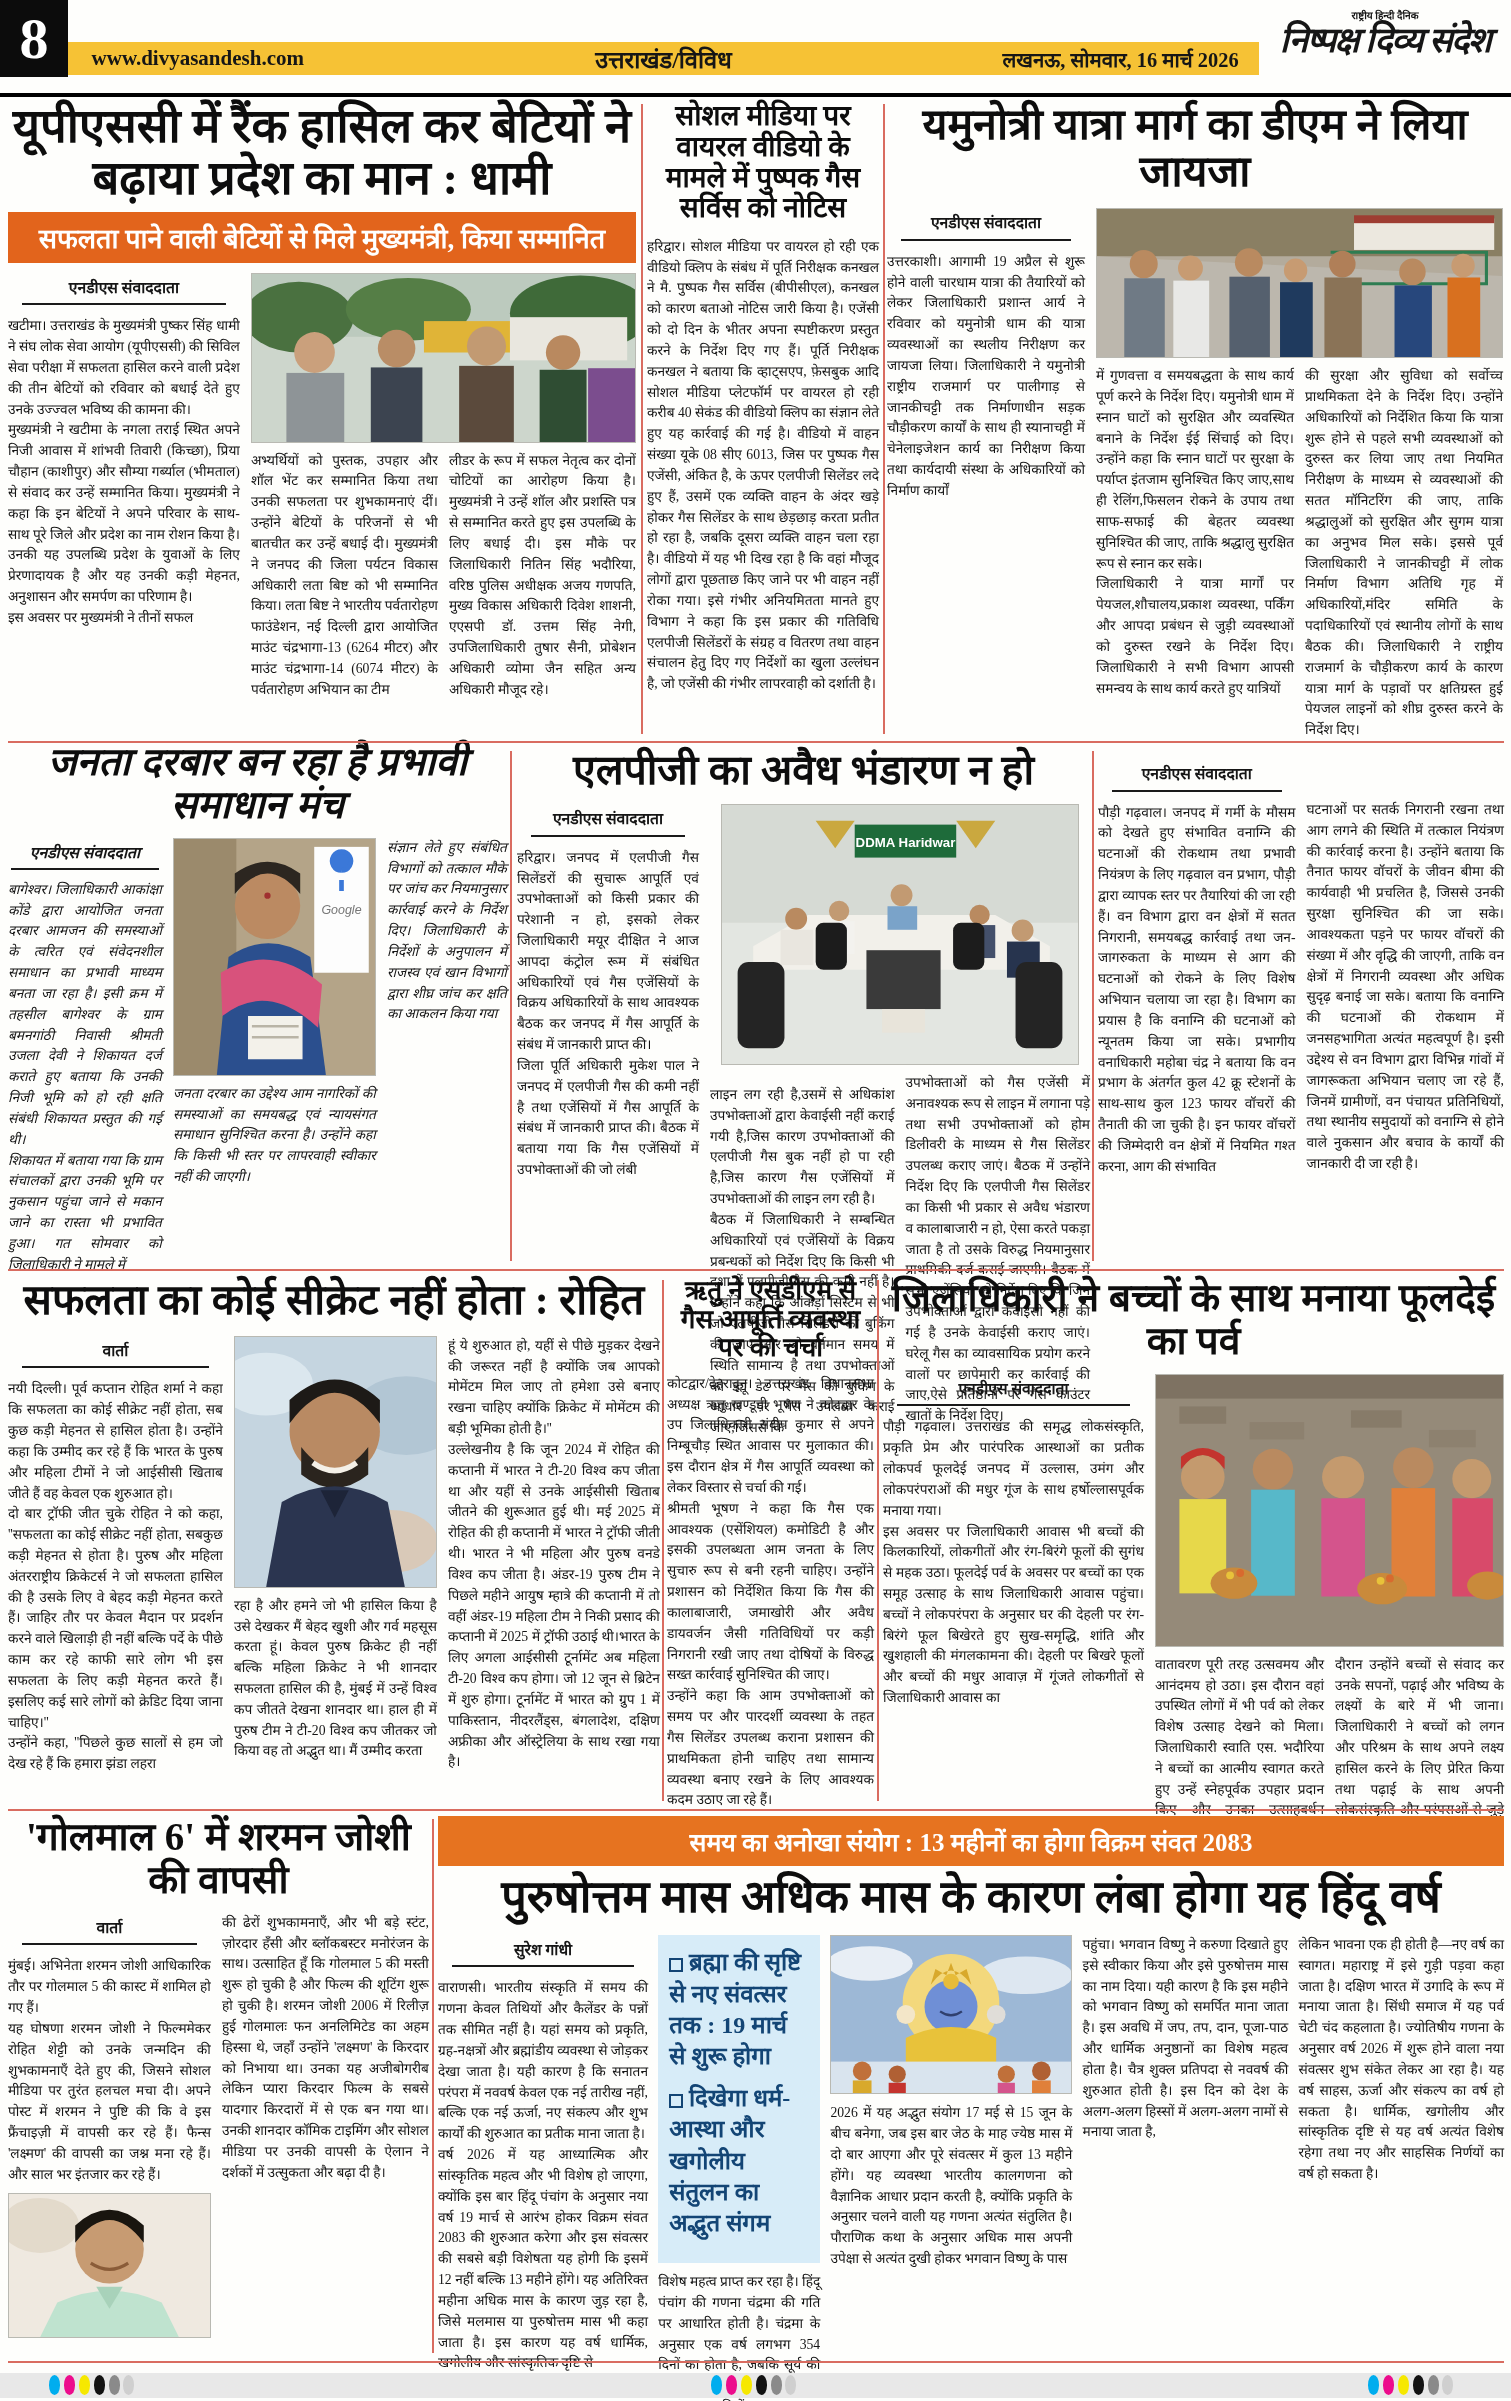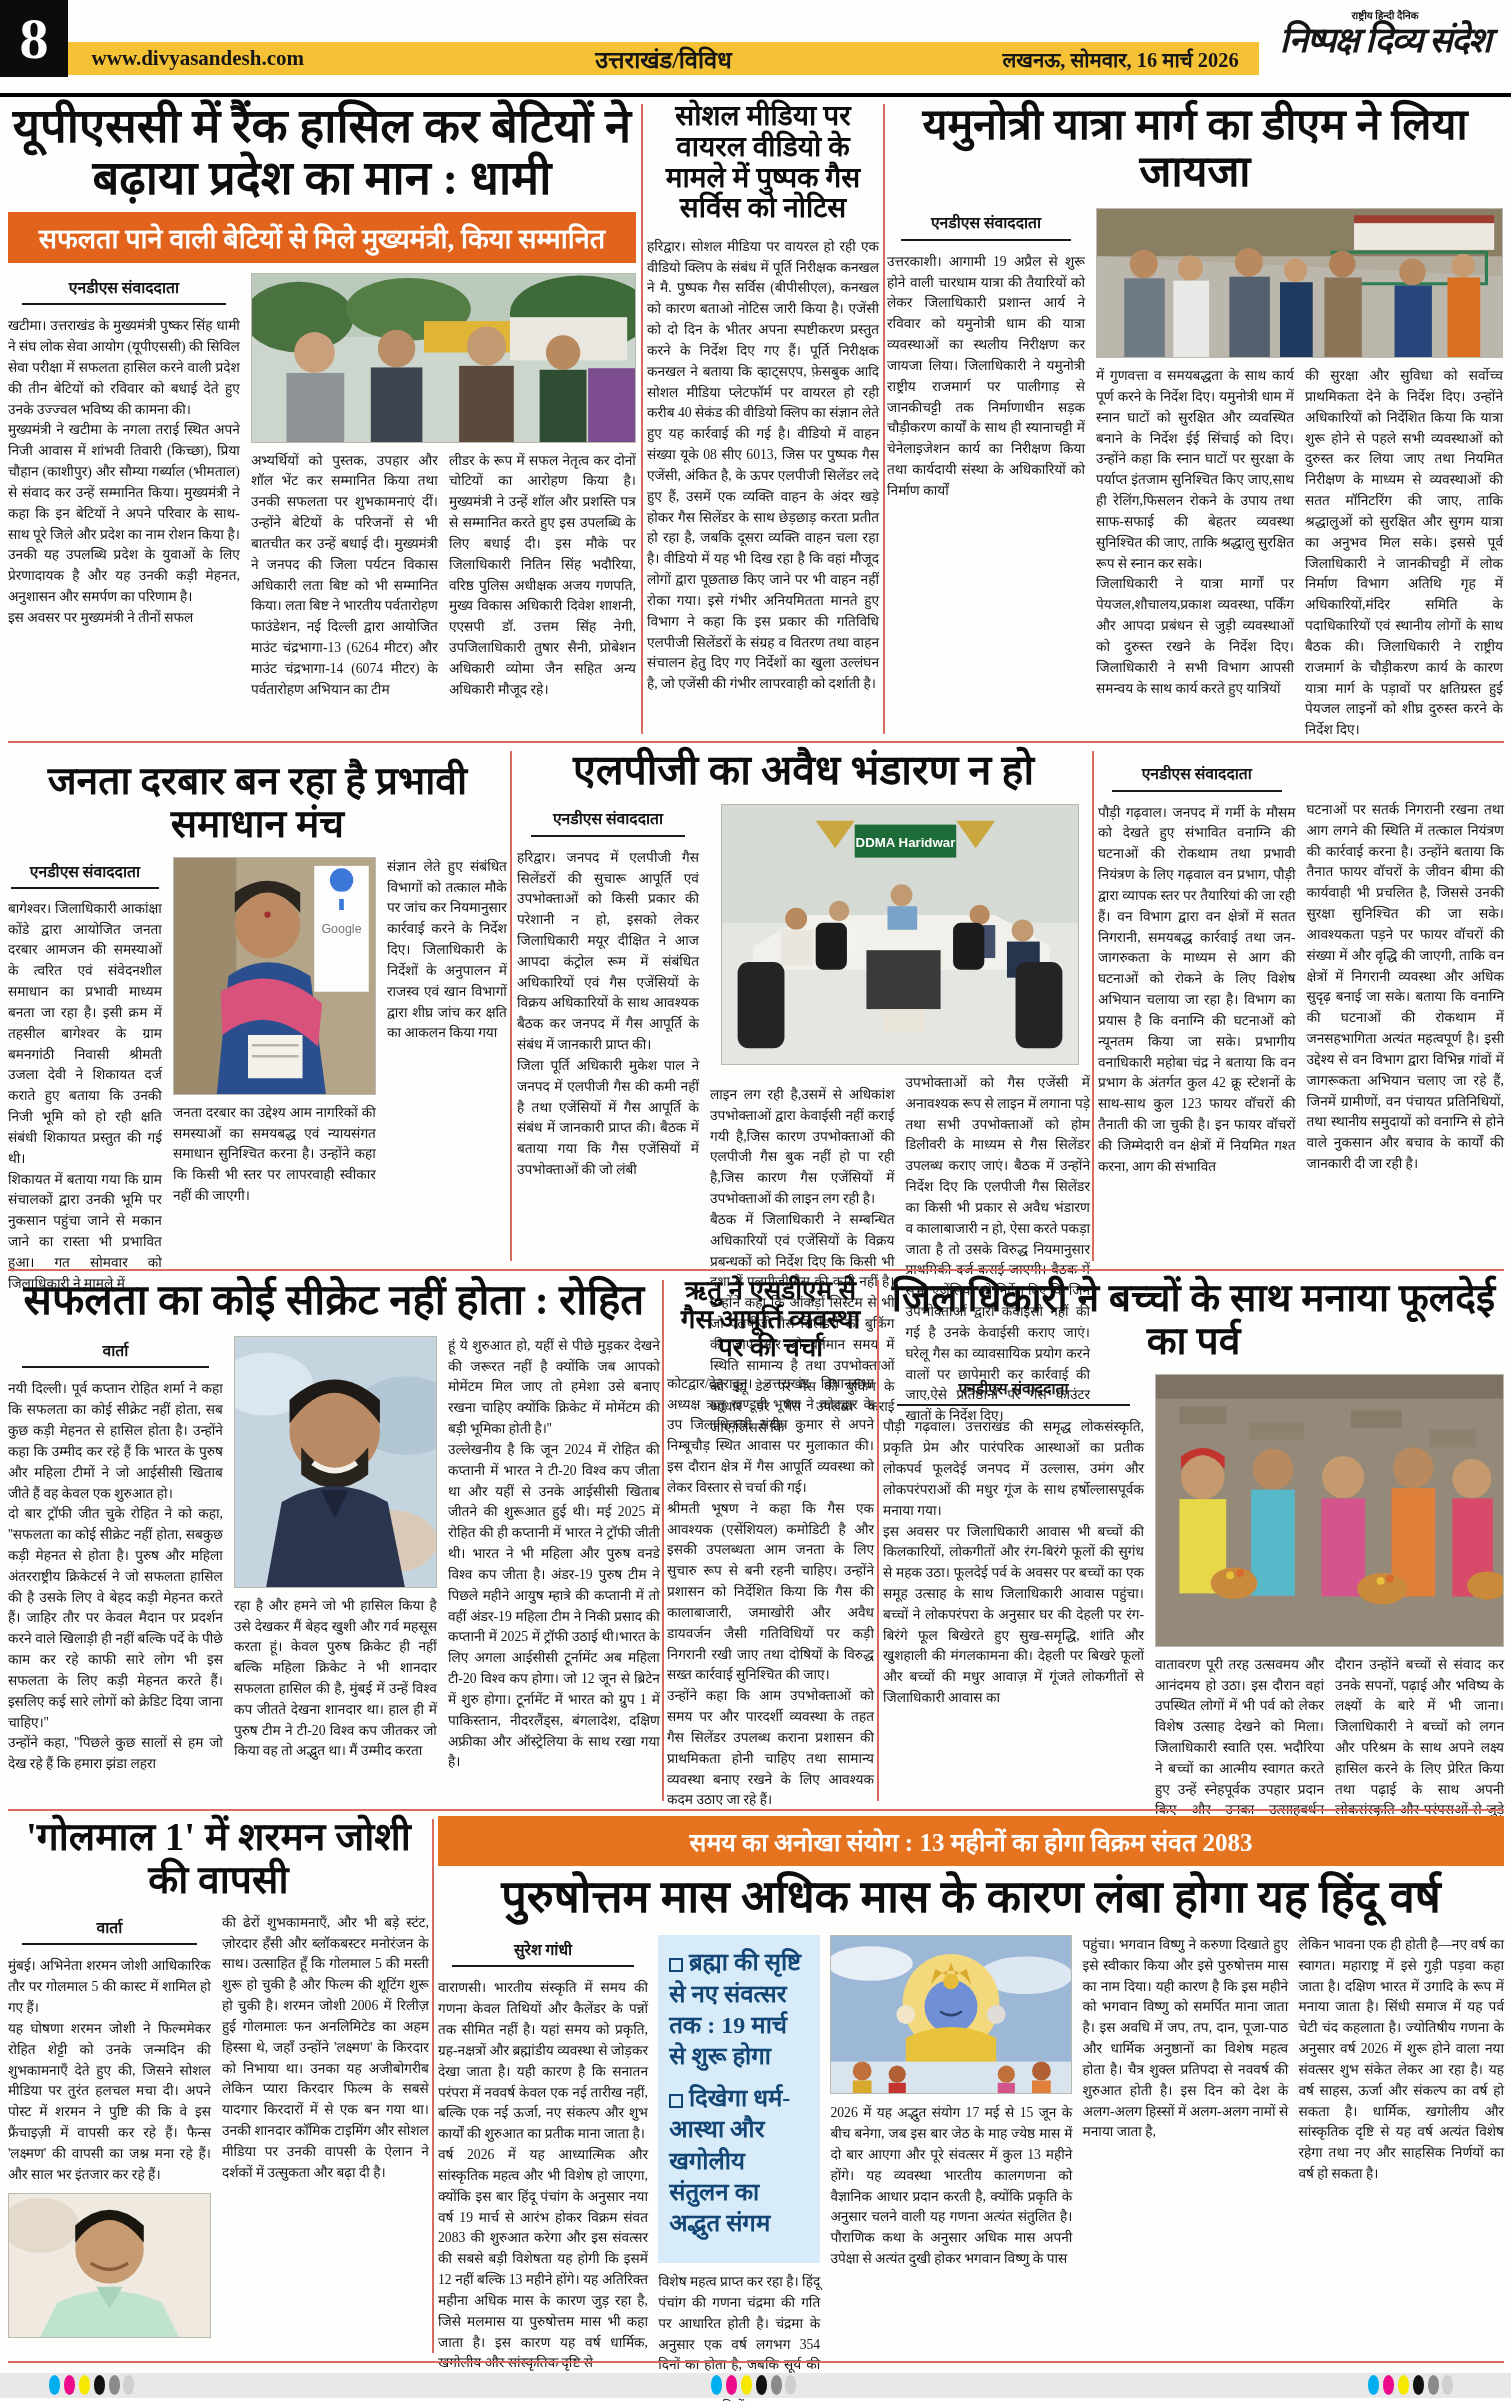--- a/index.html
+++ b/index.html
@@ -142,21 +142,21 @@
         </div>
         <div class="cols" style="margin-top:7.9px;">
           <div class="bt" style="flex:1;">में गुणवत्ता व समयबद्धता के साथ कार्य पूर्ण करने के निर्देश दिए। यमुनोत्री धाम में स्नान घाटों को सुरक्षित और व्यवस्थित बनाने के निर्देश ईई सिंचाई को दिए। उन्होंने कहा कि स्नान घाटों पर सुरक्षा के पर्याप्त इंतजाम सुनिश्चित किए जाए,साथ ही रेलिंग,फिसलन रोकने के उपाय तथा साफ-सफाई की बेहतर व्यवस्था सुनिश्चित की जाए, ताकि श्रद्धालु सुरक्षित रूप से स्नान कर सके।
 जिलाधिकारी ने यात्रा मार्गों पर पेयजल,शौचालय,प्रकाश व्यवस्था, पर्किंग और आपदा प्रबंधन से जुड़ी व्यवस्थाओं को दुरुस्त रखने के निर्देश दिए। जिलाधिकारी ने सभी विभाग आपसी समन्वय के साथ कार्य करते हुए यात्रियों</div>
           <div class="bt" style="flex:1;">की सुरक्षा और सुविधा को सर्वोच्च प्राथमिकता देने के निर्देश दिए। उन्होंने अधिकारियों को निर्देशित किया कि यात्रा शुरू होने से पहले सभी व्यवस्थाओं को दुरुस्त कर लिया जाए तथा नियमित निरीक्षण के माध्यम से व्यवस्थाओं की सतत मॉनिटरिंग की जाए, ताकि श्रद्धालुओं को सुरक्षित और सुगम यात्रा का अनुभव मिल सके। इससे पूर्व जिलाधिकारी ने जानकीचट्टी में लोक निर्माण विभाग अतिथि गृह में अधिकारियों,मंदिर समिति के पदाधिकारियों एवं स्थानीय लोगों के साथ बैठक की। जिलाधिकारी ने राष्ट्रीय राजमार्ग के चौड़ीकरण कार्य के कारण यात्रा मार्ग के पड़ावों पर क्षतिग्रस्त हुई पेयजल लाइनों को शीघ्र दुरुस्त करने के निर्देश दिए।</div>
         </div>
       </div>
     </div>
   </div>
 
-  <div class="art" style="left:7.9px;top:760px;width:499px;">
+  <div class="art" style="left:7.9px;top:741px;width:499px;font-style:italic;">
     <div class="hl" style="font-size:39px;">जनता दरबार बन रहा है प्रभावी समाधान मंच</div>
     <div class="cols" style="margin-top:11px;">
       <div style="width:154px;flex:none;">
         <div class="byline" style="margin:3.1px 3.1px 9.4px 3.1px;">एनडीएस संवाददाता</div>
         <div class="bt">बागेश्वर। जिलाधिकारी आकांक्षा कोंडे द्वारा आयोजित जनता दरबार आमजन की समस्याओं के त्वरित एवं संवेदनशील समाधान का प्रभावी माध्यम बनता जा रहा है। इसी क्रम में तहसील बागेश्वर के ग्राम बमनगांठी निवासी श्रीमती उजला देवी ने शिकायत दर्ज कराते हुए बताया कि उनकी निजी भूमि को हो रही क्षति संबंधी शिकायत प्रस्तुत की गई थी।
 शिकायत में बताया गया कि ग्राम संचालकों द्वारा उनकी भूमि पर नुकसान पहुंचा जाने से मकान जाने का रास्ता भी प्रभावित हुआ। गत सोमवार को जिलाधिकारी ने मामले में</div>
       </div>
       <div style="width:203px;flex:none;">
         <div class="photo" style="height:236px;">
           <svg viewBox="0 0 258 300" preserveAspectRatio="none">
@@ -313,21 +313,21 @@
         </div>
         <div class="cols" style="margin-top:7.9px;">
           <div class="bt" style="flex:1;">वातावरण पूरी तरह उत्सवमय और आनंदमय हो उठा। इस दौरान वहां उपस्थित लोगों में भी पर्व को लेकर विशेष उत्साह देखने को मिला। जिलाधिकारी स्वाति एस. भदौरिया ने बच्चों का आत्मीय स्वागत करते हुए उन्हें स्नेहपूर्वक उपहार प्रदान किए और उनका उत्साहवर्धन किया। इस</div>
           <div class="bt" style="flex:1;">दौरान उन्होंने बच्चों से संवाद कर उनके सपनों, पढ़ाई और भविष्य के लक्ष्यों के बारे में भी जाना। जिलाधिकारी ने बच्चों को लगन और परिश्रम के साथ अपने लक्ष्य हासिल करने के लिए प्रेरित किया तथा पढ़ाई के साथ अपनी लोकसंस्कृति और परंपराओं से जुड़े रहने का संदेश दिया।</div>
         </div>
       </div>
     </div>
   </div>
 
   <div class="art" style="left:7.9px;top:1816px;width:421px;">
-    <div class="hl" style="font-size:39px;">'गोलमाल 1' में शरमन जोशी की वापसी</div>
+    <div class="hl" style="font-size:39px;">'गोलमाल 6' में शरमन जोशी की वापसी</div>
     <div class="cols" style="margin-top:11px;">
       <div style="width:203px;flex:none;">
         <div class="byline">वार्ता</div>
         <div class="bt">मुंबई। अभिनेता शरमन जोशी आधिकारिक तौर पर गोलमाल 5 की कास्ट में शामिल हो गए हैं।
 यह घोषणा शरमन जोशी ने फिल्ममेकर रोहित शेट्टी को उनके जन्मदिन की शुभकामनाएँ देते हुए की, जिसने सोशल मीडिया पर तुरंत हलचल मचा दी। अपने पोस्ट में शरमन ने पुष्टि की कि वे इस फ्रैंचाइज़ी में वापसी कर रहे हैं। फैन्स 'लक्ष्मण' की वापसी का जश्न मना रहे हैं। और साल भर इंतजार कर रहे हैं।</div>
         <div class="photo" style="height:143px;margin-top:7.9px;">
           <svg viewBox="0 0 258 182" preserveAspectRatio="none">
             <rect width="258" height="182" fill="#efe9e0"></rect>
             <ellipse cx="40" cy="40" rx="50" ry="35" fill="#e3dacb"></ellipse>
             <circle cx="129" cy="70" r="44" fill="#c79b72"></circle>

